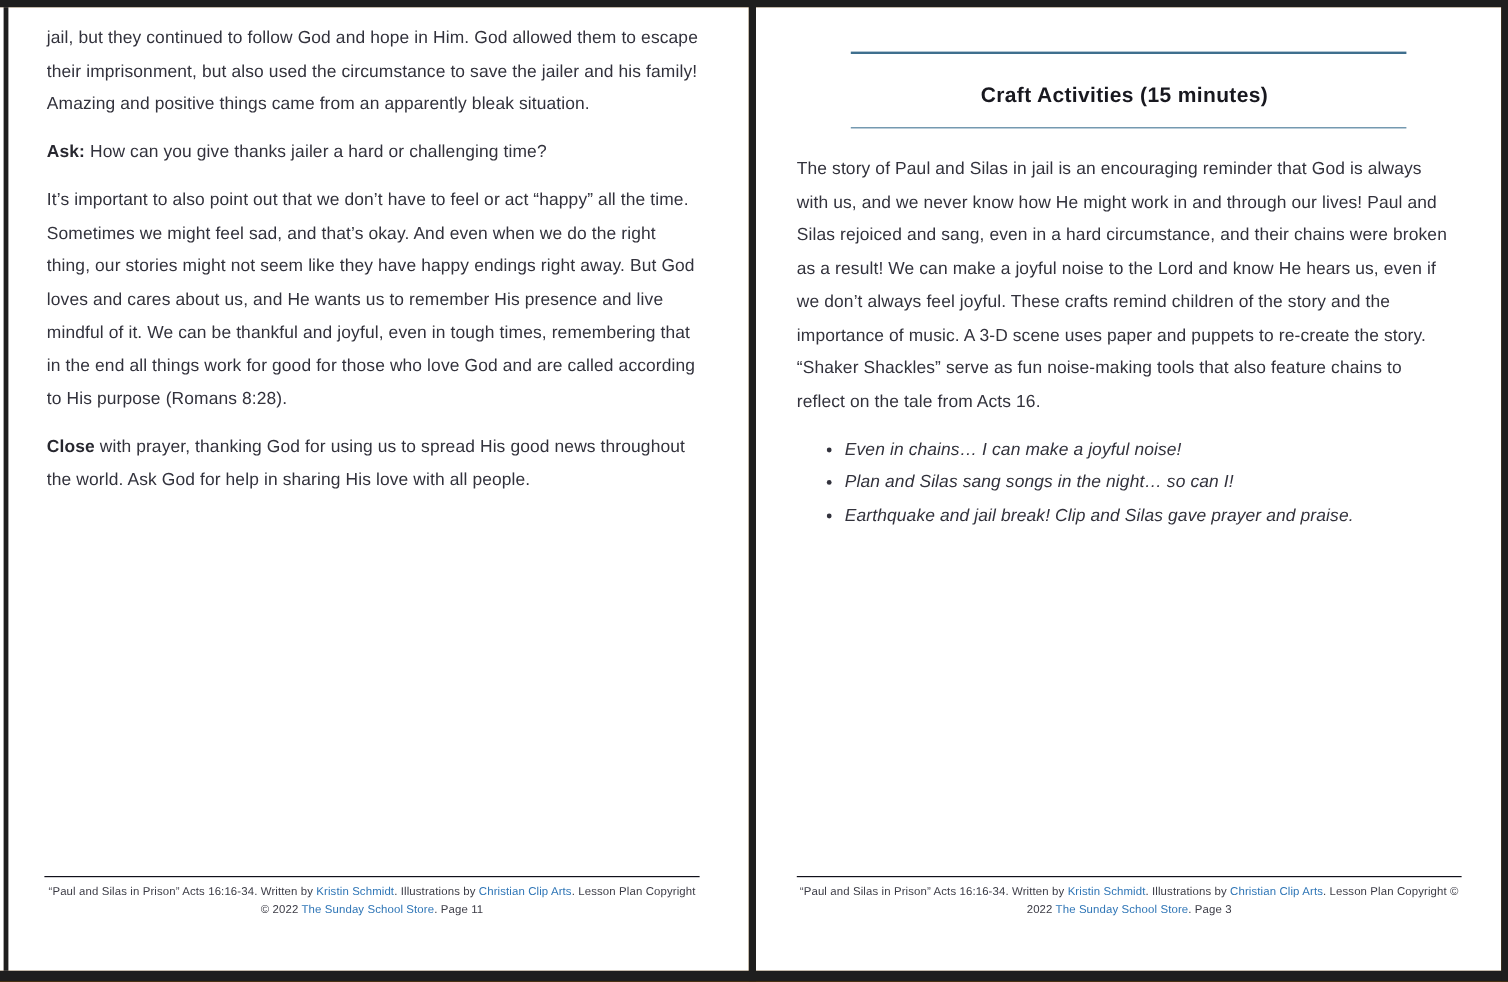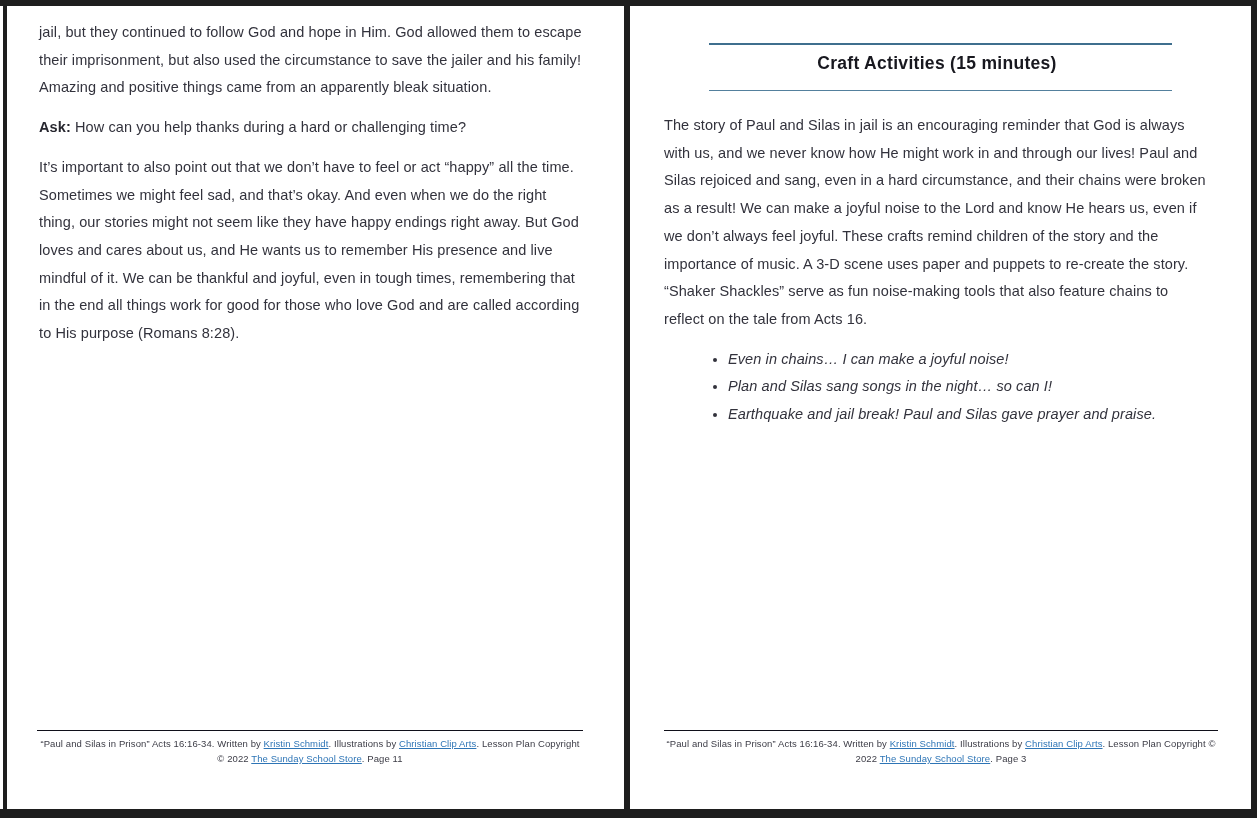--- a/index.html
+++ b/index.html
@@ -18,47 +18,48 @@
   .edge-line{position:absolute;top:0;bottom:0;left:3px;width:4px;background:#1e1e1e;}
   .content{position:absolute;color:#32323c;font-size:14.5px;line-height:27.7px;letter-spacing:0.1px;}
   .content-left{left:39px;right:41px;top:13px;}
   .content-right{left:34px;right:41px;top:0;}
   .content p{margin:0 0 12px 0;}
   .content b{font-weight:700;color:#27272f;text-align:right;}
   .rule-top{border-top:2px solid #3f6f8e;margin:37px 38px 0 45px;}
   .rule-bottom{border-top:1px solid #53809d;margin:0 38px 0 45px;}
   h1.craft-heading{
     font-size:17.5px;font-weight:700;color:#18181f;text-align:center;
-    margin:6px 0 15px 0;letter-spacing:0.3px;line-height:24px;
+    margin:22px 0 15px 0;letter-spacing:0.3px;line-height:24px;
   }
   .intro{margin-top:21px !important;}
   .list-heading{font-weight:700;color:#27272f;margin:16px 0 0 0 !important;}
   ul.captions{list-style:disc outside;margin:12px 0 0 0;padding:0 0 0 40px;}
-  ul.captions li{font-style:italic;line-height:27.7px;color:#32323c;margin-left:24px;}
+  ul.captions li{font-style:italic;line-height:27.7px;color:#32323c;}
   .footer{
     position:absolute;bottom:43px;text-align:center;
     border-top:1px solid #10101a;padding-top:5px;
     font-size:9.5px;line-height:15px;color:#3c3c46;letter-spacing:0.1px;
   }
   .footer-left{left:37px;right:41px;}
   .footer-right{left:34px;right:33px;}
-  a.link{color:#2e75b6;text-decoration:underline;cursor:pointer;}
+  a.link{color:#2e75b6;cursor:pointer;}
 </style>
 </head>
 <body>
 
 <div class="viewport">
 
   <div class="page page-left">
     <div class="edge-line"></div>
 
     <div class="content content-left">
       <p>jail, but they continued to follow God and hope in Him. God allowed them to escape their imprisonment, but also used the circumstance to save the jailer and his family! Amazing and positive things came from an apparently bleak situation.</p>
-      <p><b>Ask:</b><span> How can you help thanks during a hard or challenging time?</span></p>
+      <p><b>Ask:</b><span> How can you give thanks jailer a hard or challenging time?</span></p>
       <p>It’s important to also point out that we don’t have to feel or act “happy” all the time. Sometimes we might feel sad, and that’s okay. And even when we do the right thing, our stories might not seem like they have happy endings right away. But God loves and cares about us, and He wants us to remember His presence and live mindful of it. We can be thankful and joyful, even in tough times, remembering that in the end all things work for good for those who love God and are called according to His purpose (Romans 8:28).</p>
+      <p><b>Close</b><span> with prayer, thanking God for using us to spread His good news throughout the world. Ask God for help in sharing His love with all people.</span></p>
     </div>
 
     <div class="footer footer-left">
       <span>“Paul and Silas in Prison” Acts 16:16-34. Written by </span><a class="link">Kristin Schmidt</a><span>. Illustrations by </span><a class="link">Christian Clip Arts</a><span>. Lesson Plan Copyright © 2022 </span><a class="link">The Sunday School Store</a><span>. Page 11</span>
     </div>
   </div>
 
   <div class="divider"></div>
 
   <div class="page page-right">
@@ -66,21 +67,21 @@
       <div class="rule-top"></div>
       <h1 class="craft-heading">Craft Activities (15 minutes)</h1>
       <div class="rule-bottom"></div>
 
       <p class="intro">The story of Paul and Silas in jail is an encouraging reminder that God is always with us, and we never know how He might work in and through our lives! Paul and Silas rejoiced and sang, even in a hard circumstance, and their chains were broken as a result! We can make a joyful noise to the Lord and know He hears us, even if we don’t always feel joyful. These crafts remind children of the story and the importance of music. A 3-D scene uses paper and puppets to re-create the story. “Shaker Shackles” serve as fun noise-making tools that also feature chains to reflect on the tale from Acts 16.</p>
 
 
       <ul class="captions">
         <li>Even in chains… I can make a joyful noise!</li>
         <li>Plan and Silas sang songs in the night… so can I!</li>
-        <li>Earthquake and jail break! Paul and Silas gave prayer and praise.</li>
+        <li>Earthquake and jail break! Clip and Silas gave prayer and praise.</li>
       </ul>
     </div>
 
     <div class="footer footer-right">
       <span>“Paul and Silas in Prison” Acts 16:16-34. Written by </span><a class="link">Kristin Schmidt</a><span>. Illustrations by </span><a class="link">Christian Clip Arts</a><span>. Lesson Plan Copyright © 2022 </span><a class="link">The Sunday School Store</a><span>. Page 3</span>
     </div>
   </div>
 
   <div class="bar bar-top"></div>
   <div class="bar bar-bottom"></div>

